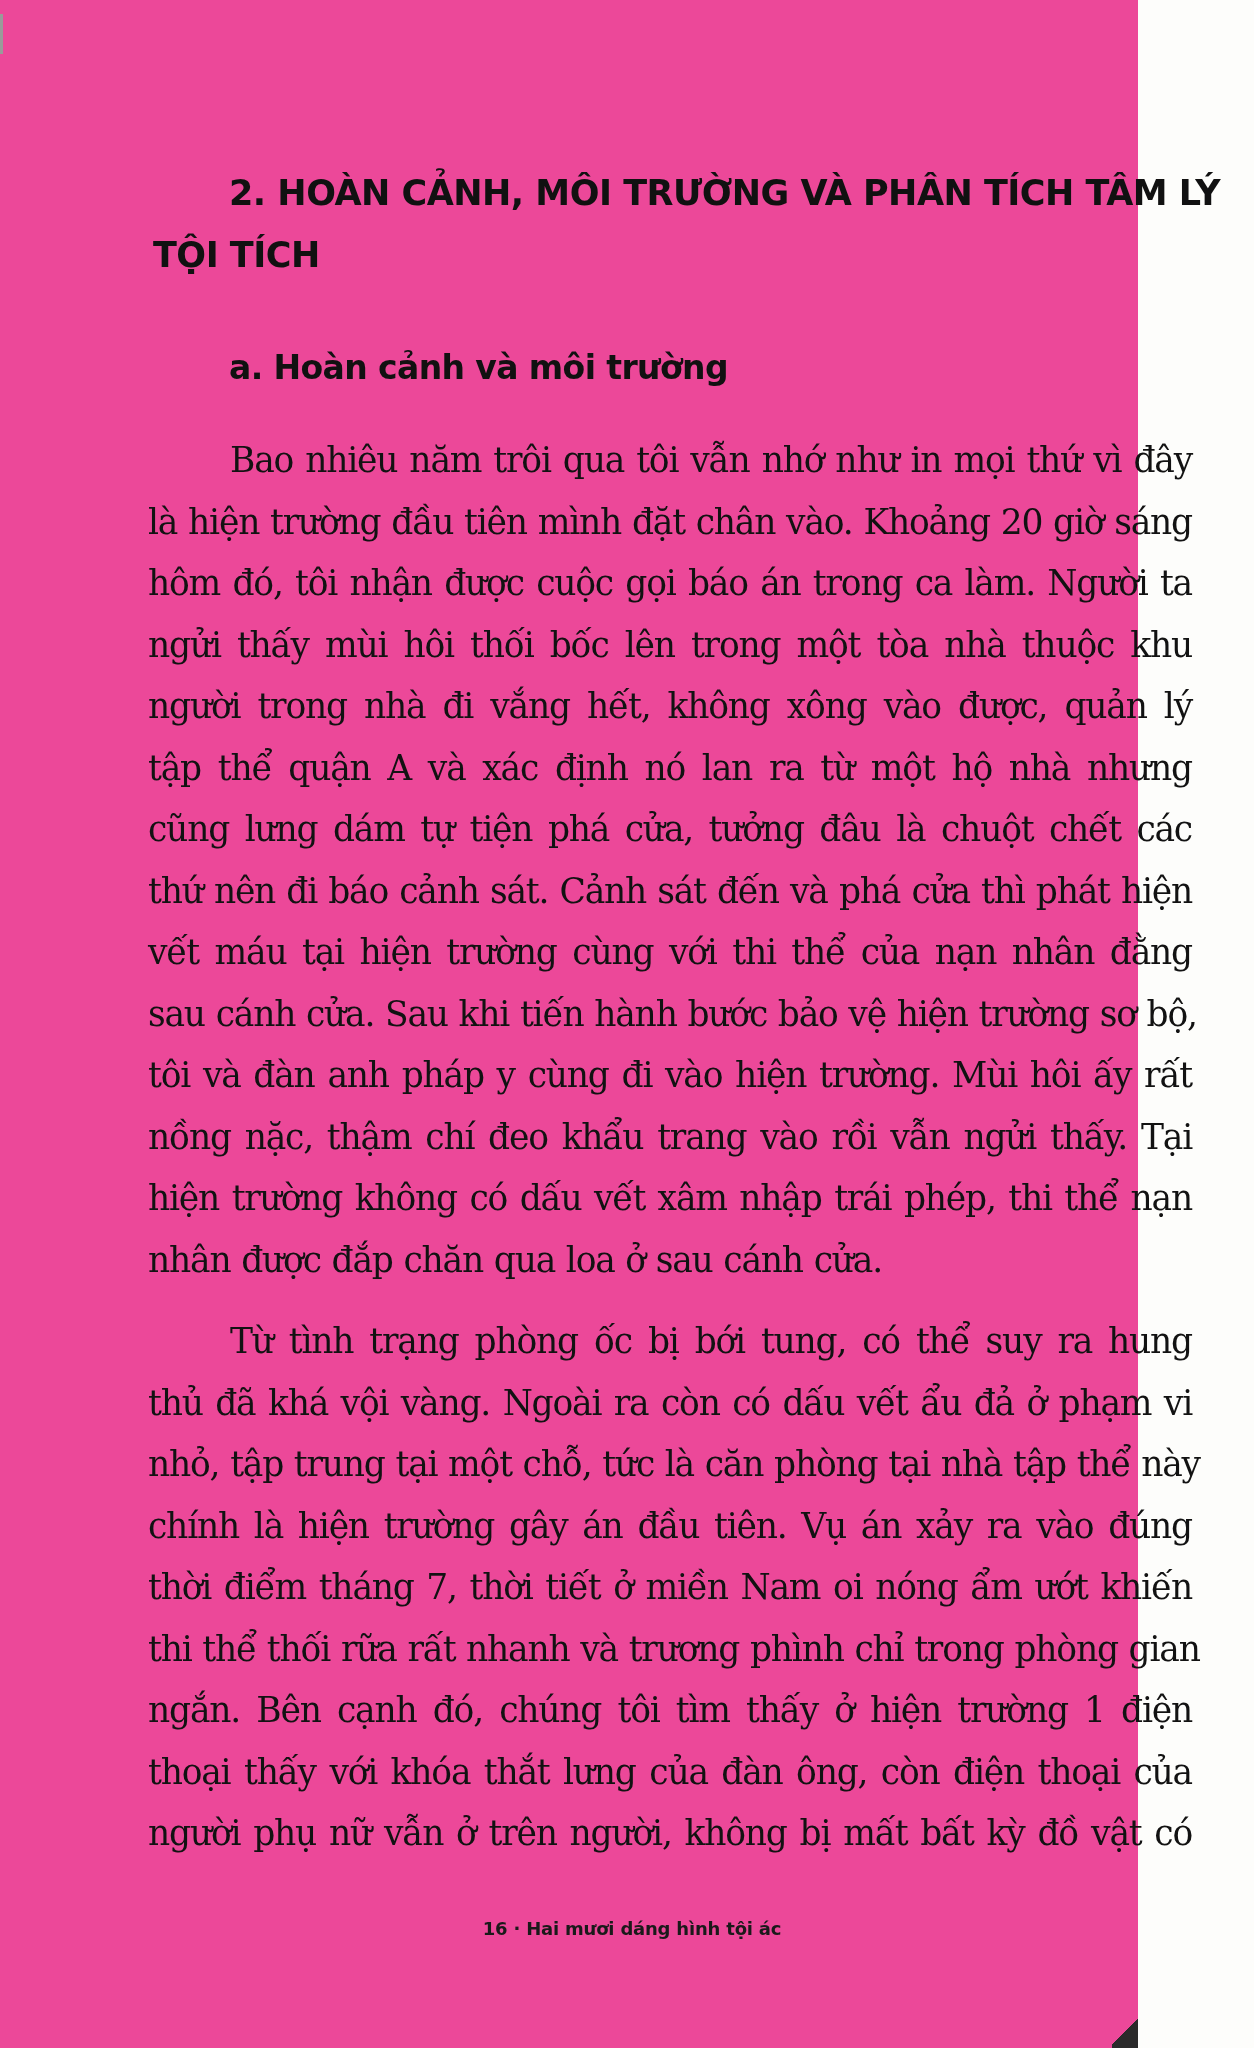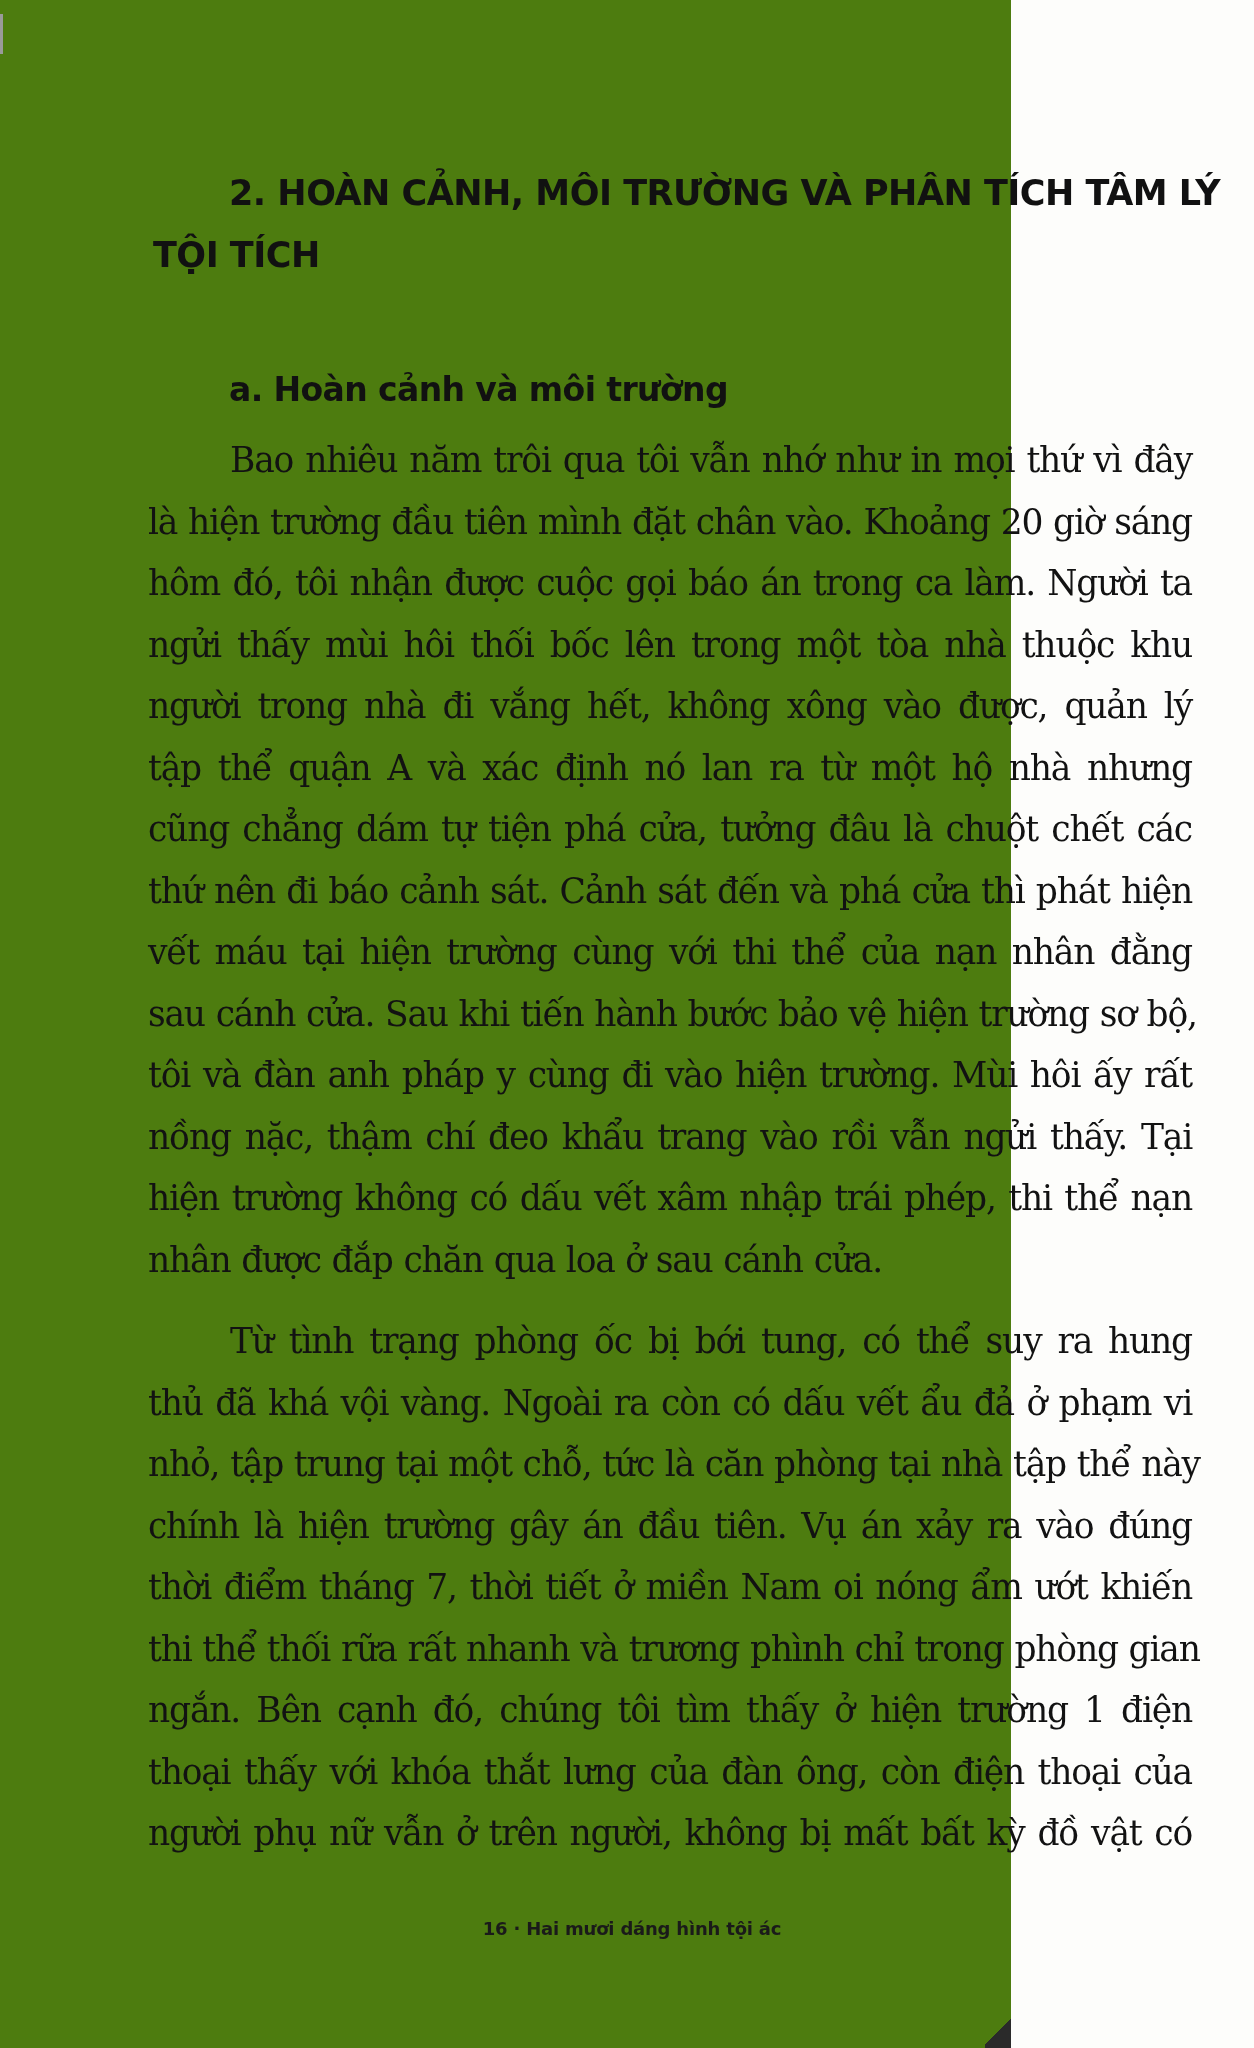--- a/index.html
+++ b/index.html
@@ -10,23 +10,23 @@
     body {
       width: 1254px;
       height: 2048px;
       position: relative;
       overflow: hidden;
       color: #141414;
     }
     .page {
       position: absolute;
       left: 0; top: 0;
-      width: 1011px;
+      width: 1138px;
       height: 2048px;
-      background: #4d7c0f;
+      background: #ec4899;
     }
     .edge-mark {
       position: absolute;
       left: 0; top: 14px;
       width: 3px; height: 40px;
       background: #9a9a9a;
     }
     .corner-shadow {
       position: absolute;
       right: 0; bottom: 0;
@@ -50,21 +50,21 @@
       padding-left: 76px;
       white-space: nowrap;
     }
     .heading .line2 {
       display: block;
       white-space: nowrap;
     }
     .subheading {
       position: absolute;
       left: 229px;
-      top: 370px;
+      top: 348px;
       font-family: "DejaVu Sans", sans-serif;
       font-weight: bold;
       font-size: 33px;
       letter-spacing: -0.6px;
       color: #111;
       white-space: nowrap;
     }
     .body-text {
       position: absolute;
       left: 148px;
@@ -122,21 +122,21 @@
   <h3 class="subheading" style="margin:0;">a. Hoàn cảnh và môi trường</h3>
 
   <div class="body-text" style="top:430px;">
     <p class="para" style="text-indent:0;">
       <span class="ln first">Bao nhiêu năm trôi qua tôi vẫn nhớ như in mọi thứ vì đây</span>
       <span class="ln">là hiện trường đầu tiên mình đặt chân vào. Khoảng 20 giờ sáng</span>
       <span class="ln">hôm đó, tôi nhận được cuộc gọi báo án trong ca làm. Người ta</span>
       <span class="ln">ngửi thấy mùi hôi thối bốc lên trong một tòa nhà thuộc khu</span>
       <span class="ln">người trong nhà đi vắng hết, không xông vào được, quản lý</span>
       <span class="ln">tập thể quận A và xác định nó lan ra từ một hộ nhà nhưng</span>
-      <span class="ln">cũng chẳng dám tự tiện phá cửa, tưởng đâu là chuột chết các</span>
+      <span class="ln">cũng lưng dám tự tiện phá cửa, tưởng đâu là chuột chết các</span>
       <span class="ln">thứ nên đi báo cảnh sát. Cảnh sát đến và phá cửa thì phát hiện</span>
       <span class="ln">vết máu tại hiện trường cùng với thi thể của nạn nhân đằng</span>
       <span class="ln">sau cánh cửa. Sau khi tiến hành bước bảo vệ hiện trường sơ bộ,</span>
       <span class="ln">tôi và đàn anh pháp y cùng đi vào hiện trường. Mùi hôi ấy rất</span>
       <span class="ln">nồng nặc, thậm chí đeo khẩu trang vào rồi vẫn ngửi thấy. Tại</span>
       <span class="ln">hiện trường không có dấu vết xâm nhập trái phép, thi thể nạn</span>
       <span class="ln last">nhân được đắp chăn qua loa ở sau cánh cửa.</span>
     </p>
     <p class="para para2" style="text-indent:0;">
       <span class="ln first">Từ tình trạng phòng ốc bị bới tung, có thể suy ra hung</span>

